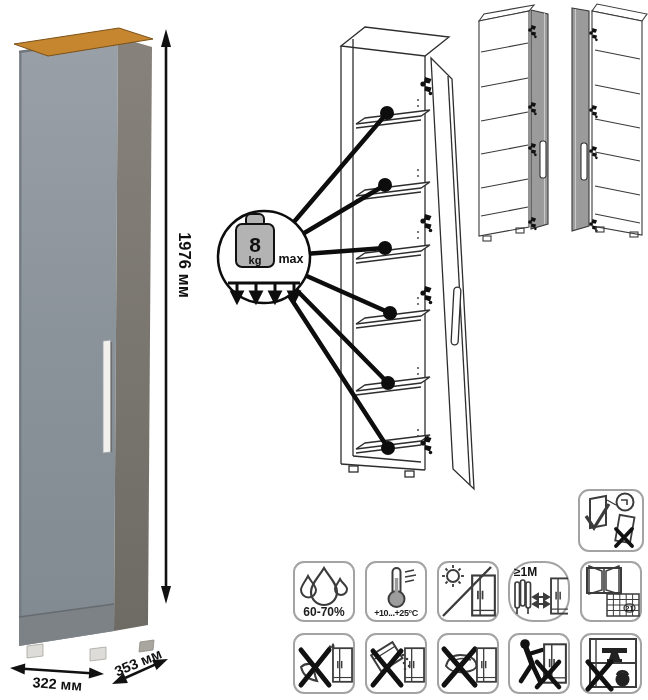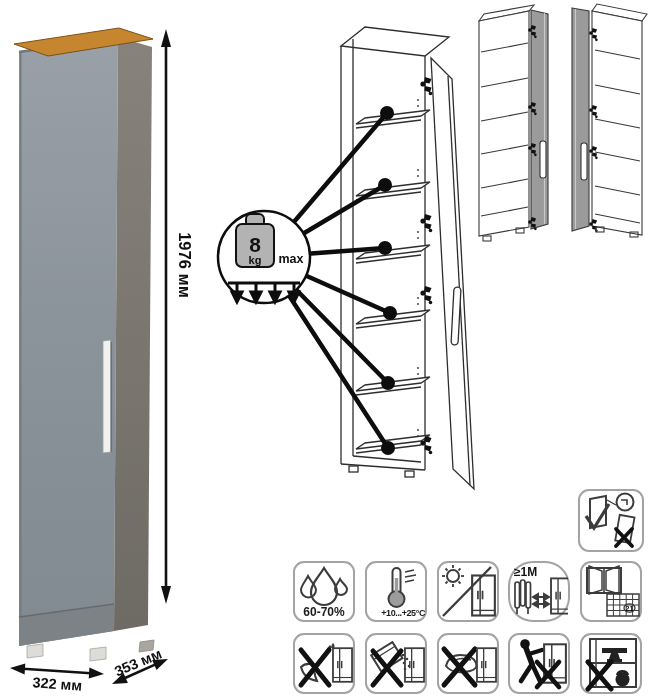--- a/index.html
+++ b/index.html
@@ -6,21 +6,21 @@
   #canvas{position:relative;width:648px;height:700px;background:#ffffff;overflow:hidden;
           font-family:"Liberation Sans",sans-serif;}
   #main-svg{position:absolute;left:0;top:0;}
   .dim-label{font-family:"Liberation Sans",sans-serif;font-weight:bold;fill:#111;}
   .icon-box{position:absolute;width:62px;height:61px;border:2px solid #a3a3a3;border-radius:11px;
             background:#fff;box-sizing:border-box;}
   .icon-box svg{display:block;}
   .icon-label{position:absolute;left:0;right:0;bottom:2px;text-align:center;
               font-weight:bold;color:#1c1c1c;line-height:1;}
   .lbl-hum{font-size:12px;}
-  .lbl-temp{font-size:9px;letter-spacing:-0.4px;text-align:right;}
+  .lbl-temp{font-size:9px;letter-spacing:-0.4px;}
   .wall-box{width:66px;height:63px;}
   .st{stroke:#3c3c3c;fill:none;}
 </style>
 </head>
 <body>
 
 <div id="canvas">
 
 <svg width="0" height="0" style="position:absolute">
   <defs>

